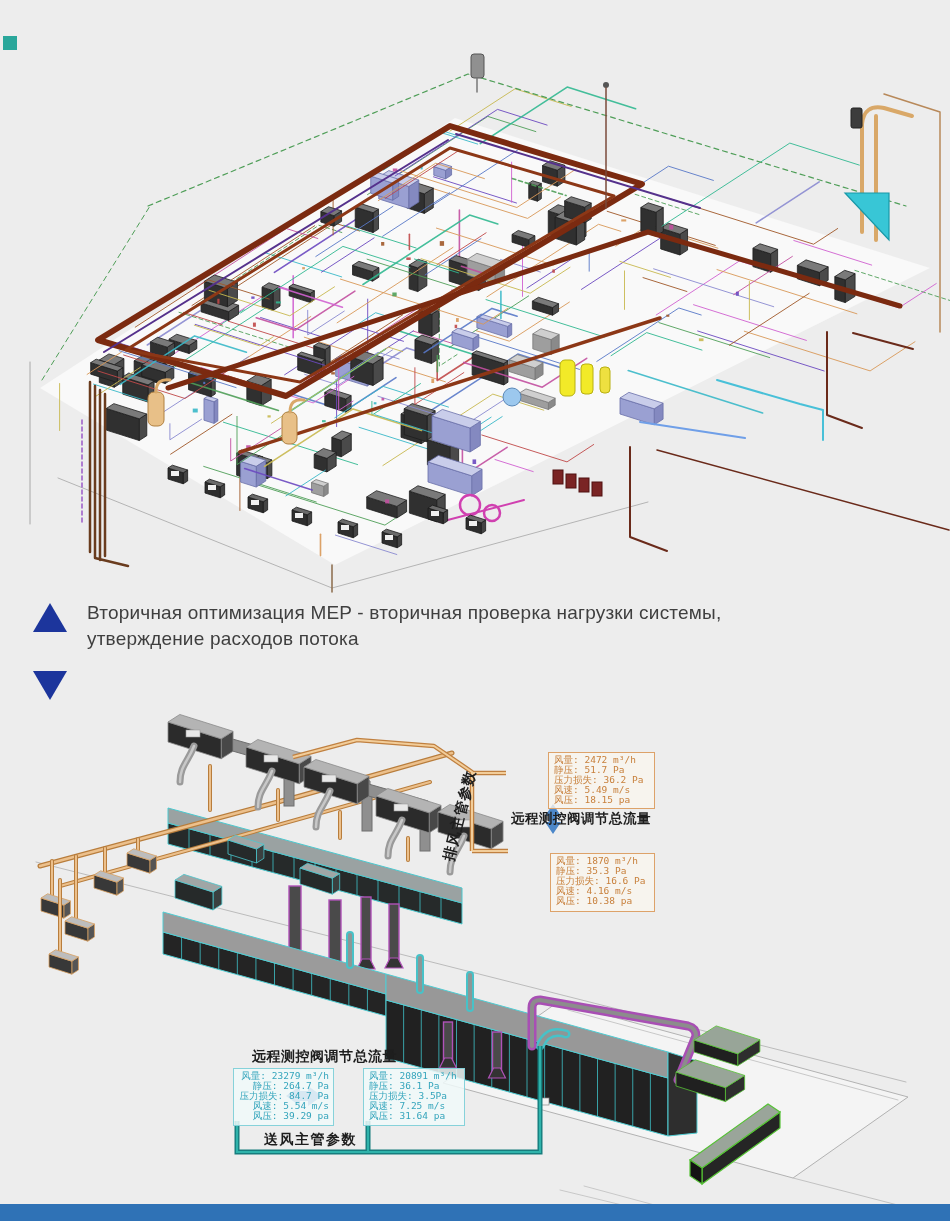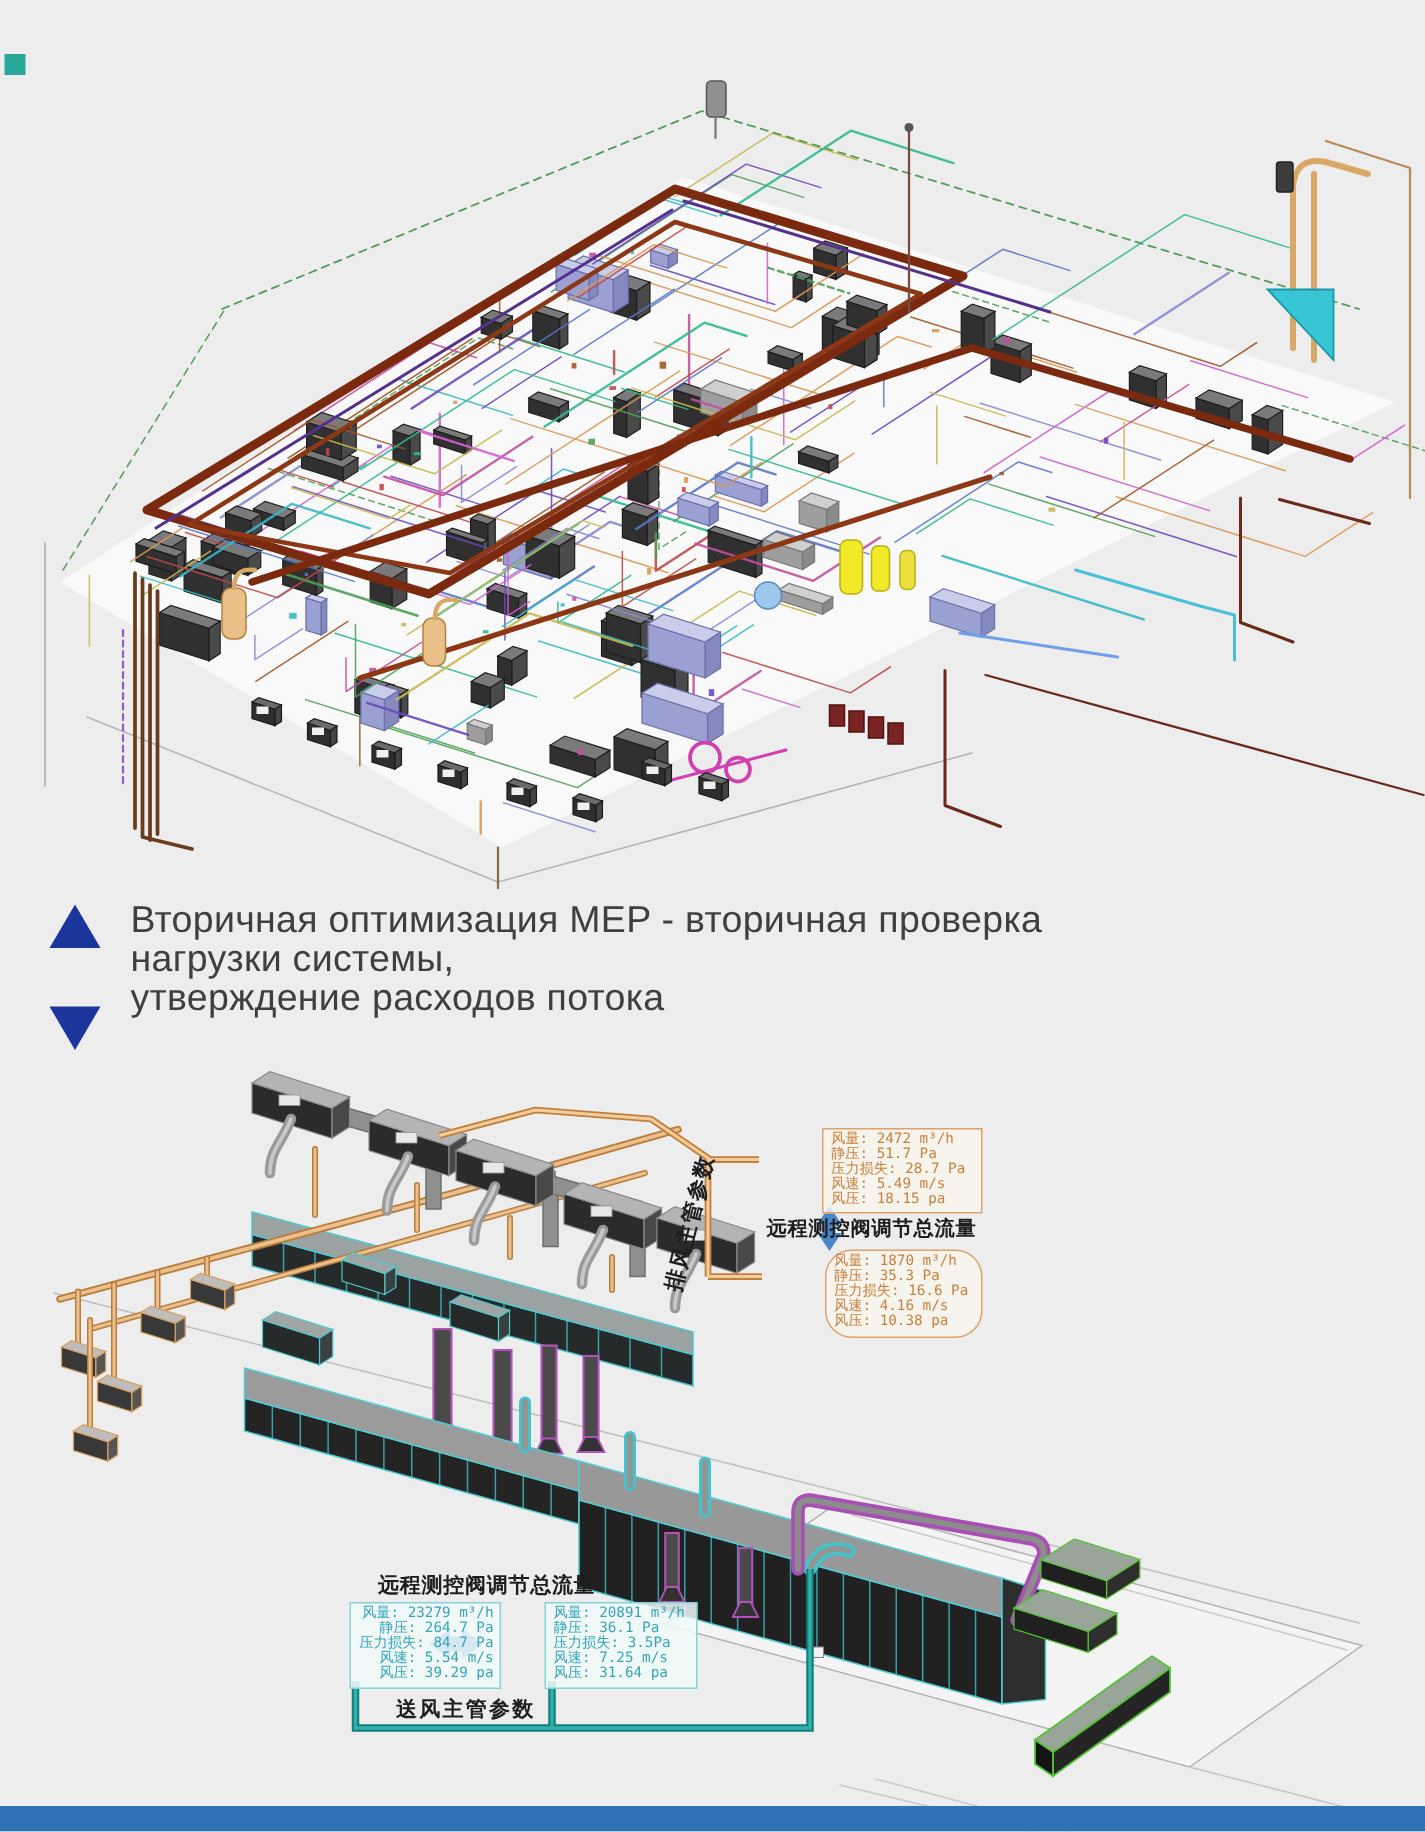--- a/index.html
+++ b/index.html
@@ -13,21 +13,21 @@
 
   .corner-square{position:absolute;left:3px;top:36px;width:14px;height:14px;background:#2aa79b;}
 
   
   .legend{position:absolute;left:0;top:598px;width:950px;z-index:5;}
   .legend-item{position:absolute;display:flex;align-items:flex-start;}
   .legend-item .tri{flex:0 0 auto;width:0;height:0;margin-top:3px;}
   .tri-up{border-left:17px solid transparent;border-right:17px solid transparent;border-bottom:29px solid #1c359c;}
   .tri-down{border-left:17px solid transparent;border-right:17px solid transparent;border-top:29px solid #1c359c;}
   .legend-text{
-    margin-left:20px;font-size:25px;line-height:26px;color:#3f3f3f;
+    margin-left:20px;font-size:19px;line-height:26px;color:#3f3f3f;
     white-space:pre-line;letter-spacing:.2px;
   }
   #legend-item-1{left:33px;top:2px;width:760px;}
   #legend-item-2{left:33px;top:70px;width:880px;}
 
   
   .data-box{
     position:absolute;z-index:6;border:1.2px solid;padding:2px 4px 1px 5px;
     font-family:"DejaVu Sans Mono",monospace;font-size:9.5px;line-height:9.9px;
     white-space:nowrap;
@@ -702,25 +702,25 @@
       <path d="M553,804 L561,816 L557,816 L557,822 L561,822 L553,834 L545,822 L549,822 L549,816 L545,816 Z" fill="#4c87c9"></path>
       <path d="M286,1096 L300,1086 L300,1091 L308,1091 L308,1086 L322,1096 L308,1106 L308,1101 L300,1101 L300,1106 Z" fill="#4c87c9"></path>
     </g>
 </svg>
 
 <div id="exhaust-duct-label" class="cn-label">排风主管参数</div>
 <div id="exhaust-valve-label" class="cn-label">远程测控阀调节总流量</div>
 <div class="data-box exhaust" style="left:508px;top:752px;width:96px;height:52px;" data-box="exhaust_annotation.box_top">
     <div>风量: 2472 m³/h</div>
     <div>静压: 51.7 Pa</div>
-    <div>压力损失: 28.7 Pa</div>
+    <div>压力损失: 36.2 Pa</div>
     <div>风速: 5.49 m/s</div>
     <div>风压: 18.15 pa</div>
   </div>
-<div class="data-box exhaust" style="left:510px;top:833px;width:94px;height:54px;border-radius:18px;" data-box="exhaust_annotation.box_bottom">
+<div class="data-box exhaust" style="left:510px;top:853px;width:94px;height:54px;" data-box="exhaust_annotation.box_bottom">
     <div>风量: 1870 m³/h</div>
     <div>静压: 35.3 Pa</div>
     <div>压力损失: 16.6 Pa</div>
     <div>风速: 4.16 m/s</div>
     <div>风压: 10.38 pa</div>
   </div>
 
 <div id="supply-valve-label" class="cn-label">远程测控阀调节总流量</div>
 <div class="data-box supply" style="left:193px;top:1068px;width:90px;height:53px;text-align:right;" data-box="supply_annotation.box_left">
     <div>风量: 23279 m³/h</div>

